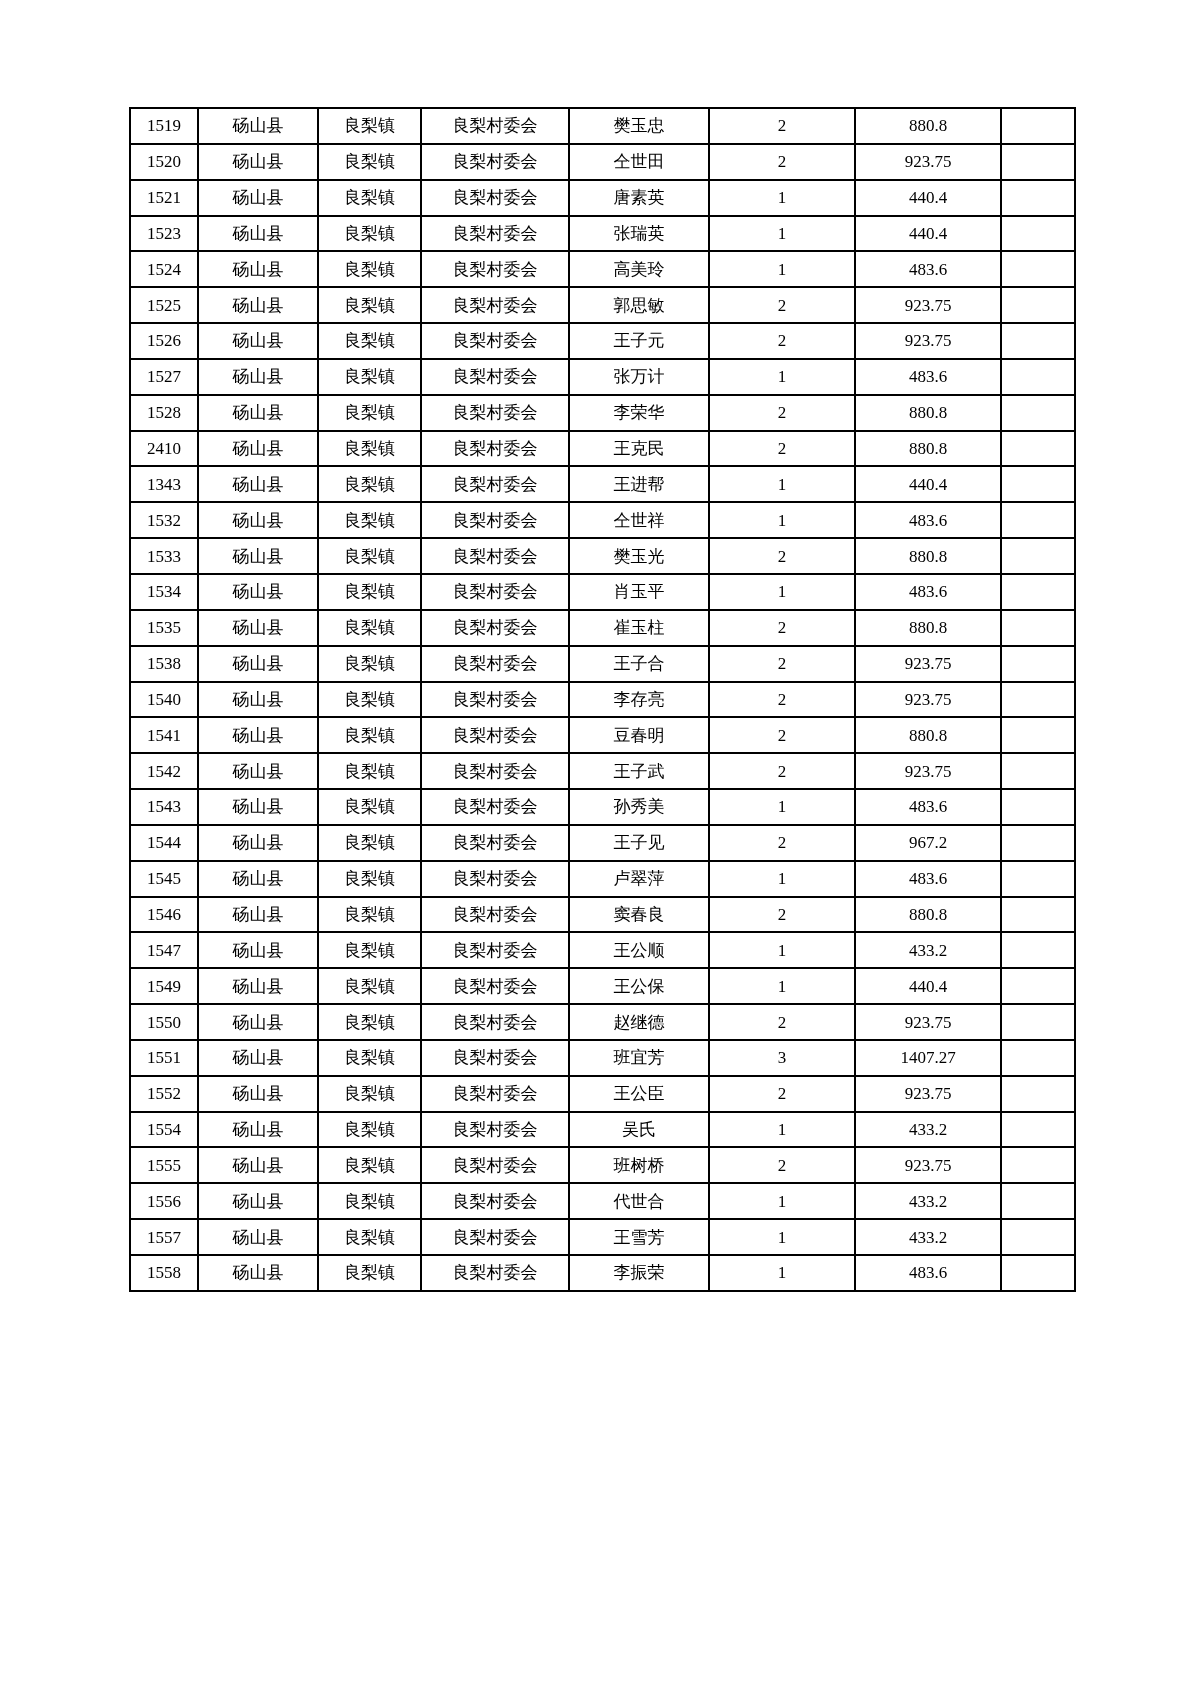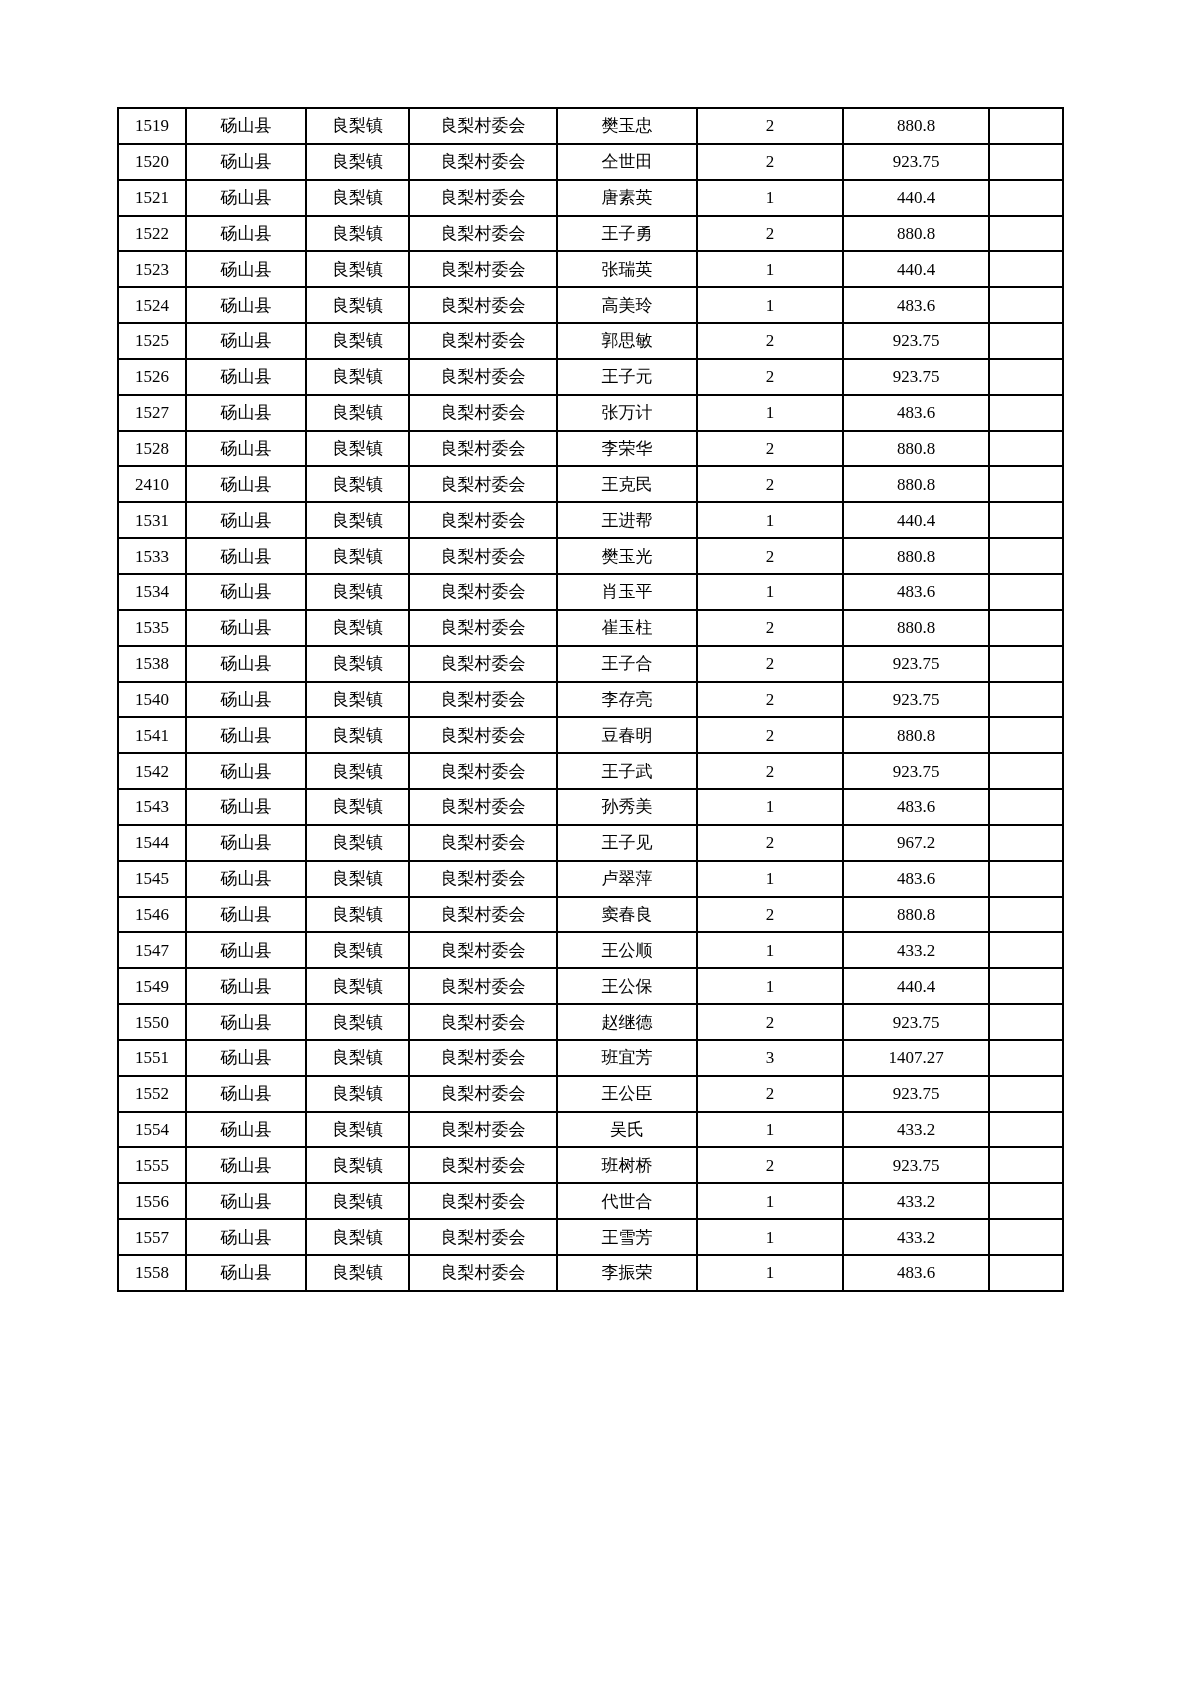--- a/index.html
+++ b/index.html
@@ -9,21 +9,21 @@
   }
   body {
     width: 1190px;
     height: 1684px;
     position: relative;
     font-family: "Liberation Serif", "DejaVu Serif", serif;
     color: #000000;
   }
   .page {
     position: absolute;
-    left: 0; top: 0;
+    left: 12px; top: 0;
     width: 1096px;
     height: 1684px;
     background: #ffffff;
     padding-left: 36px;
   }
   table.data-table {
     position: absolute;
     left: 117px;
     top: 107px;
     width: 945px;
@@ -92,30 +92,20 @@
           <td>1521</td>
           <td>砀山县</td>
           <td>良梨镇</td>
           <td>良梨村委会</td>
           <td>唐素英</td>
           <td>1</td>
           <td>440.4</td>
           <td></td>
         </tr>
         <tr>
-          <td>1522</td>
-          <td>砀山县</td>
-          <td>良梨镇</td>
-          <td>良梨村委会</td>
-          <td>王子勇</td>
-          <td>2</td>
-          <td>880.8</td>
-          <td></td>
-        </tr>
-        <tr>
           <td>1523</td>
           <td>砀山县</td>
           <td>良梨镇</td>
           <td>良梨村委会</td>
           <td>张瑞英</td>
           <td>1</td>
           <td>440.4</td>
           <td></td>
         </tr>
         <tr>
@@ -172,27 +162,37 @@
           <td>2410</td>
           <td>砀山县</td>
           <td>良梨镇</td>
           <td>良梨村委会</td>
           <td>王克民</td>
           <td>2</td>
           <td>880.8</td>
           <td></td>
         </tr>
         <tr>
-          <td>1531</td>
+          <td>1343</td>
           <td>砀山县</td>
           <td>良梨镇</td>
           <td>良梨村委会</td>
           <td>王进帮</td>
           <td>1</td>
           <td>440.4</td>
+          <td></td>
+        </tr>
+        <tr>
+          <td>1532</td>
+          <td>砀山县</td>
+          <td>良梨镇</td>
+          <td>良梨村委会</td>
+          <td>仝世祥</td>
+          <td>1</td>
+          <td>483.6</td>
           <td></td>
         </tr>
         <tr>
           <td>1533</td>
           <td>砀山县</td>
           <td>良梨镇</td>
           <td>良梨村委会</td>
           <td>樊玉光</td>
           <td>2</td>
           <td>880.8</td>

